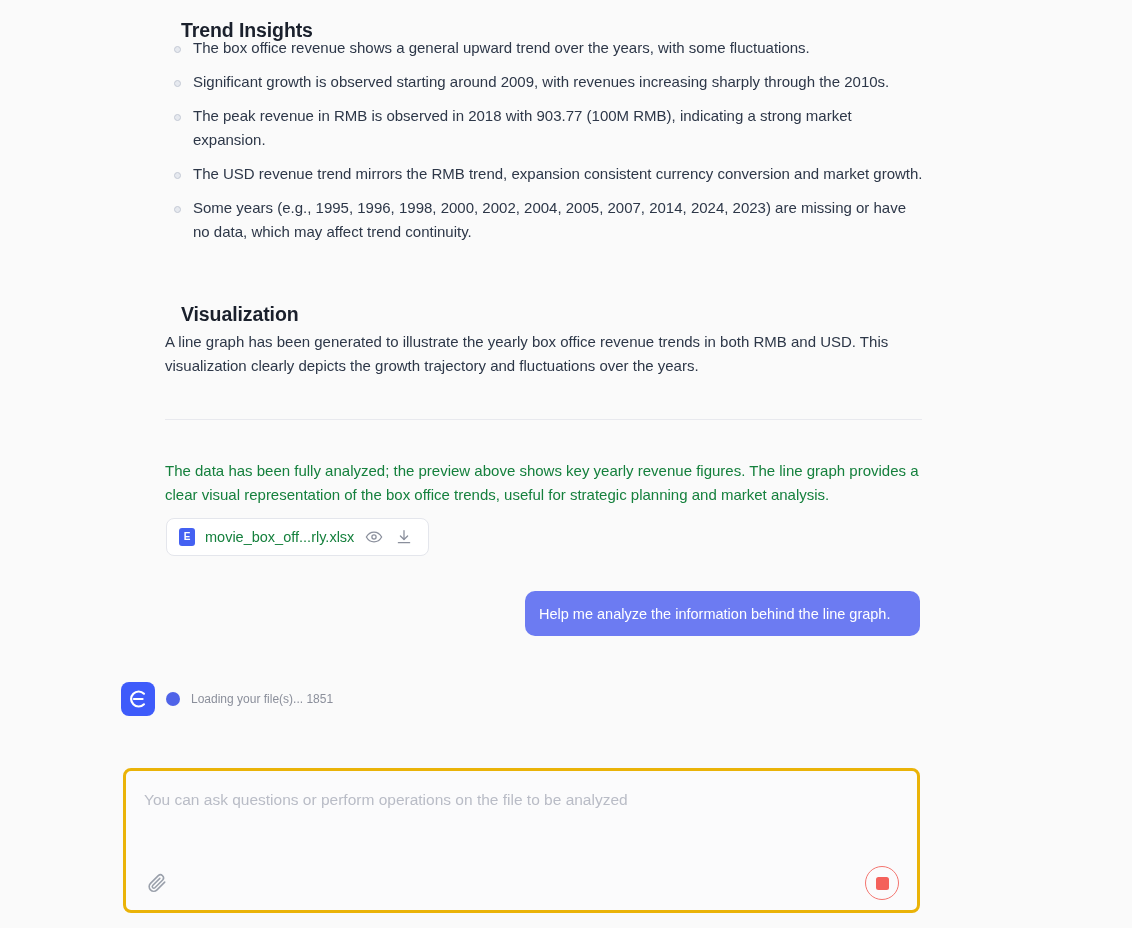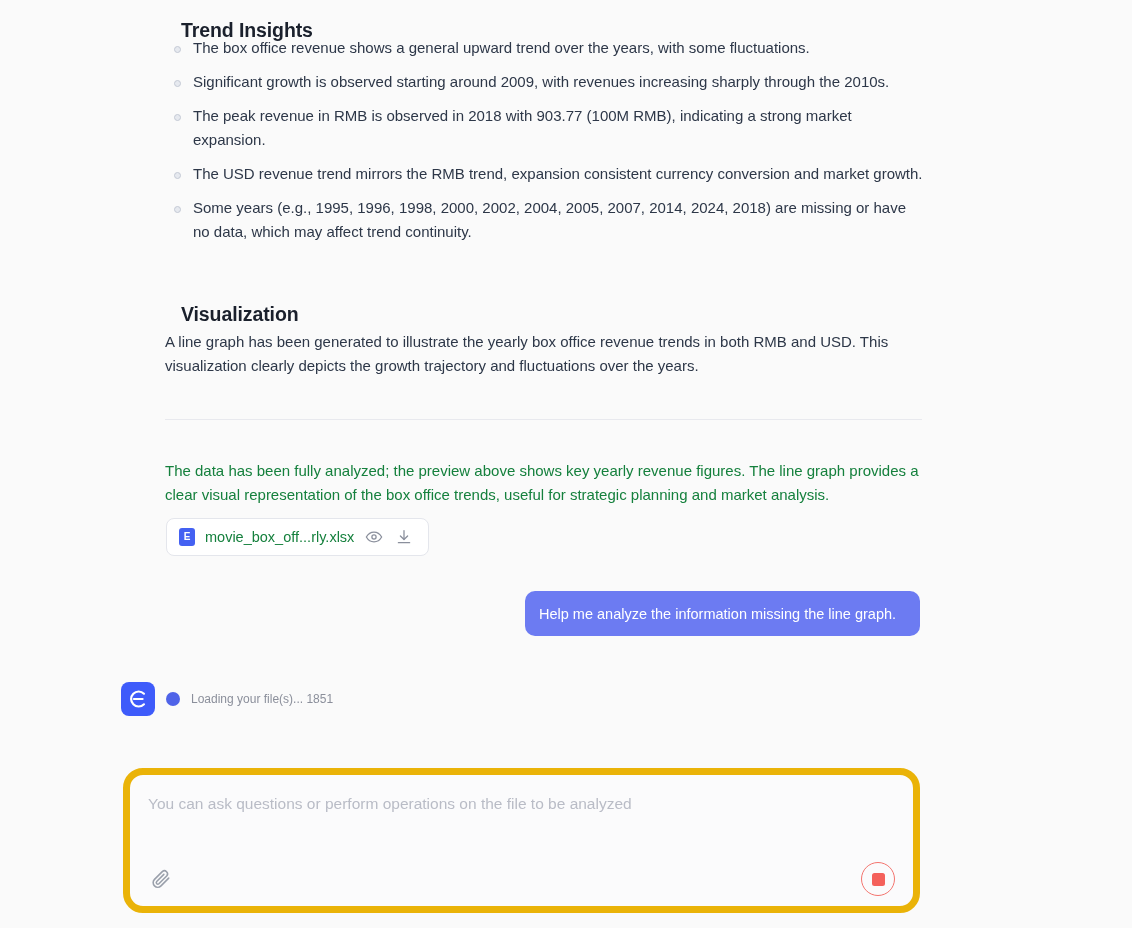--- a/index.html
+++ b/index.html
@@ -191,22 +191,22 @@
   }
 
   
   .composer {
     position: absolute;
     left: 123px;
     top: 768px;
     width: 797px;
     height: 145px;
     background: #fbfbfc;
-    border: 7px solid #eab308;
-    border-radius: 20px;
+    border: 3px solid #eab308;
+    border-radius: 8px;
   }
   .composer-placeholder {
     position: absolute;
     left: 18px;
     top: 18px;
     right: 18px;
     font-size: 15.5px;
     line-height: 22px;
     color: #b9bcc6;
   }
@@ -247,21 +247,21 @@
 
 <div class="page">
 
   <h2 class="section-heading" id="trend-heading">Trend Insights</h2>
 
   <ul class="insights">
     <li>The box office revenue shows a general upward trend over the years, with some fluctuations.</li>
     <li>Significant growth is observed starting around 2009, with revenues increasing sharply through the 2010s.</li>
     <li>The peak revenue in RMB is observed in 2018 with 903.77 (100M RMB), indicating a strong market expansion.</li>
     <li>The USD revenue trend mirrors the RMB trend, expansion consistent currency conversion and market growth.</li>
-    <li>Some years (e.g., 1995, 1996, 1998, 2000, 2002, 2004, 2005, 2007, 2014, 2024, 2018) are missing or have no data, which may affect trend continuity.</li>
+    <li>Some years (e.g., 1995, 1996, 1998, 2000, 2002, 2004, 2005, 2007, 2014, 2024, 2023) are missing or have no data, which may affect trend continuity.</li>
   </ul>
 
   <h2 class="section-heading" id="viz-heading">Visualization</h2>
 
   <p class="viz-para">A line graph has been generated to illustrate the yearly box office revenue trends in both RMB and USD. This visualization clearly depicts the growth trajectory and fluctuations over the years.</p>
 
   <div class="divider"></div>
 
   <p class="summary-para">The data has been fully analyzed; the preview above shows key yearly revenue figures. The line graph provides a clear visual representation of the box office trends, useful for strategic planning and market analysis.</p>
 
@@ -277,21 +277,21 @@
     <span class="chip-action">
       <svg width="18" height="18" viewBox="0 0 24 24" fill="none" stroke="currentColor" stroke-width="1.7" stroke-linecap="round" stroke-linejoin="round">
         <path d="M12 3.5v11.5"></path>
         <path d="M7.2 10.6 12 15.4l4.8-4.8"></path>
         <path d="M4.5 19.5h15"></path>
       </svg>
     </span>
   </div>
 
   <div class="user-bubble">
-    <span class="text">Help me analyze the information missing the line graph.</span>
+    <span class="text">Help me analyze the information behind the line graph.</span>
   </div>
 
   <div class="loading-row">
     <div class="avatar">
       <svg width="22" height="22" viewBox="0 0 24 24" fill="none" stroke="#ffffff" stroke-width="2.4" stroke-linecap="round">
         <path d="M18.5 6.2A8.2 8.2 0 1 0 18.5 17.8"></path>
         <path d="M7.6 12h9.4"></path>
       </svg>
     </div>
     <div class="loading-dot"></div>

